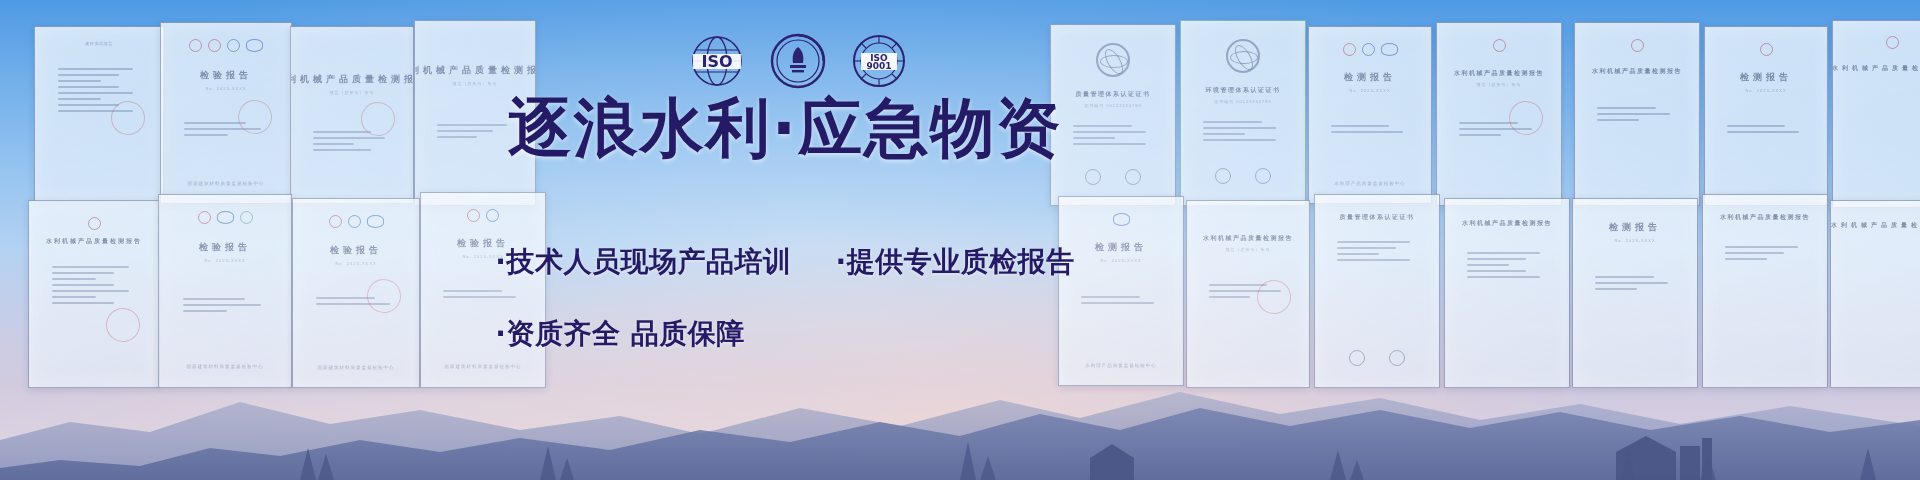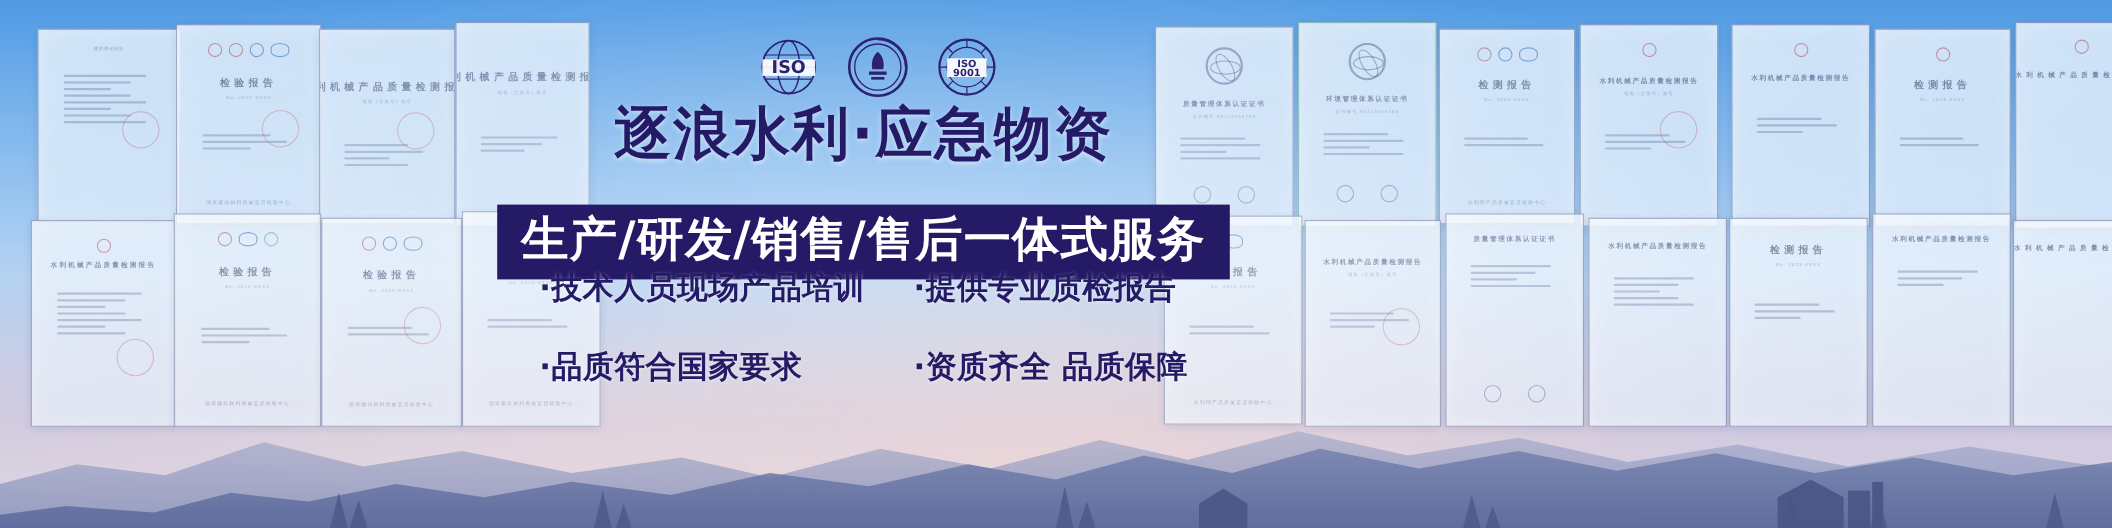--- a/index.html
+++ b/index.html
@@ -136,21 +136,21 @@
 
   .iso-row {
     position:absolute; left:690px; top:33px;
     display:flex; gap:26px; align-items:center;text-align:right;
   }
   .iso-badge { position:relative; }
 
   .headline {
     position:absolute; left:0; top:96px; width:1570px;
     text-align:center;
-    font-size:52px; line-height:1;
+    font-size:64px; line-height:1;
     font-weight:900;
     letter-spacing:2px;
     color:#241a66;
     font-family:"DejaVu Sans","Liberation Sans",sans-serif;
     text-shadow:0 2px 5px rgba(255,255,255,.55);
     white-space:nowrap;
   }
 
   .subbar-wrap {
     position:absolute; left:0; top:186px; width:1570px;
@@ -593,27 +593,23 @@
           <line x1="14" y1="40" x2="9" y2="45"></line>
         </g>
         <rect x="9" y="19" width="36" height="17" fill="#ffffff" opacity=".92"></rect>
         <text x="27" y="27" font-family="DejaVu Sans, sans-serif" font-size="9" font-weight="bold" fill="#2c2270" text-anchor="middle">ISO</text>
         <text x="27" y="35" font-family="DejaVu Sans, sans-serif" font-size="9" font-weight="bold" fill="#2c2270" text-anchor="middle">9001</text>
       </svg>
     </div>
 
     <div class="headline">逐浪水利·应急物资</div>
 
-    <div class="subbar-wrap">
-      <div class="subbar">生产/研发/销售/售后一体式服务</div>
-    </div>
 
     <div class="bullets">
       <div class="bullet-grid">
         <div class="bullet">·技术人员现场产品培训</div>
         <div class="bullet">·提供专业质检报告</div>
-        <div class="bullet">·品质符合国家要求</div>
         <div class="bullet">·资质齐全 品质保障</div>
       </div>
     </div>
 
   </div>
 </div>
 
 </body></html>

